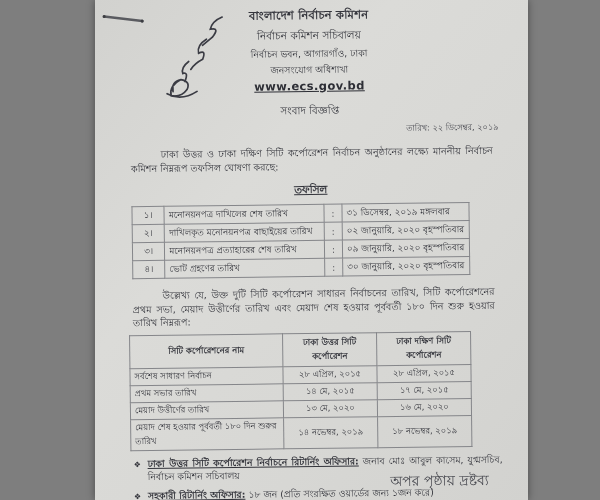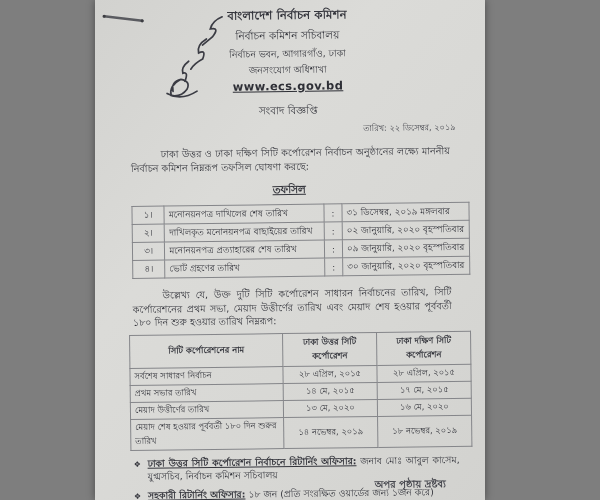--- a/index.html
+++ b/index.html
@@ -2,21 +2,21 @@
 <html><head>
 <meta charset="utf-8">
 <style>
   html,body{margin:0;padding:0;}
   body{
     width:600px;height:500px;overflow:hidden;position:relative;
     background:#7e7e7e;
     font-family:"DejaVu Sans","Liberation Sans",sans-serif;
   }
   .paper{
-    position:absolute;left:95px;top:0;width:390px;height:500px;
+    position:absolute;left:95px;top:0;width:433px;height:500px;
     background:linear-gradient(130deg,#d2d2cf 0%,#dbdbd8 35%,#d7d7d4 70%,#d2d2cf 100%);
     box-shadow:0 0 8px rgba(0,0,0,.4);
   }
   .content{
     position:absolute;left:0;top:0;right:0;bottom:0;
     transform:rotate(-0.7deg);
     color:#34353c;
   }
   .hdr{ text-align:center; padding-top:7px; }
   .h1{ font-size:11.5px; font-weight:bold; letter-spacing:.2px; }
@@ -39,21 +39,21 @@
   .sched .c-sep{ width:10px; text-align:center; }
   .sched .c-val{ width:132px; }
   .corp{ margin:5px 0 0 33px; width:342px; font-size:8.4px; text-align:center; }
   .corp th{ font-weight:bold; padding:2px 3px; }
   .corp td:first-child{ text-align:left; width:158px; }
   .corp td{ width:92px; }
   .bullets{ margin:7px 28px 0 36px; font-size:9.3px; }
   .bullet{ display:flex; margin-top:6px; line-height:1.38; text-align:justify;}
   .bullet .mk{ flex:0 0 14px; font-size:8px; padding-top:1px; }
   .bullet .lead{ text-decoration:underline; font-weight:bold; }
-  .note{ position:absolute; right:42px; bottom:5px; font-size:10px; color:#45464d;font-weight:bold;}
+  .note{ position:absolute; right:42px; bottom:5px; font-size:14px; color:#45464d;}
   .staple{ position:absolute; left:6px; top:4px; }
   .scribble{ position:absolute; left:38px; top:8px; }
 </style>
 </head>
 <body>
 
 <div class="paper">
   <div class="content">
 
     <svg class="staple" width="52" height="24" viewBox="0 0 52 24">

